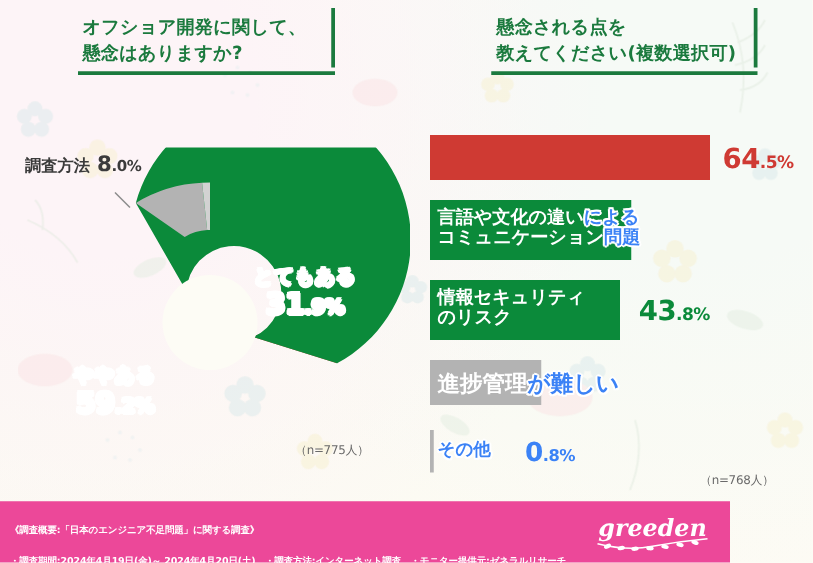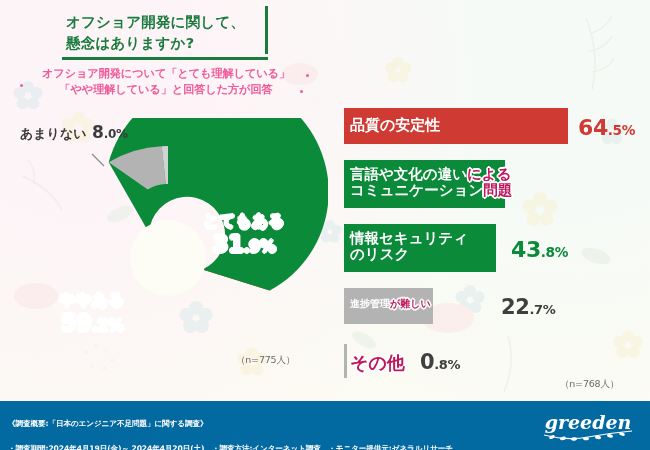--- a/index.html
+++ b/index.html
@@ -48,26 +48,26 @@
   .inlabel .pct{font-size:23px;display:block;letter-spacing:-.5px;line-height:1.05;}
   .inlabel .pct .dec{font-size:16px;}
   .nlabel{position:absolute;font-size:9.5px;color:#6a6a6a;z-index:4;letter-spacing:-.2px;}
 
   
   #bars{position:absolute;left:344px;top:104px;width:300px;height:278px;z-index:3;}
   .row{position:absolute;left:0;}
   .bar{position:absolute;left:0;top:0;}
   .rowtext{position:absolute;left:6px;font-weight:bold;white-space:nowrap;line-height:1.13;}
   .rowtext .in{color:#ffffff;}
-  .rowtext .out{color:#be185d;}
+  .rowtext .out{color:#3b82f6;}
   .rowval{position:absolute;font-weight:bold;letter-spacing:-.4px;white-space:nowrap;}
   .rowval .dec{font-size:.62em;}
 
   
-  #footer{position:absolute;left:0;bottom:0;width:650px;height:49px;background:#0369a1;z-index:6;}
+  #footer{position:absolute;left:0;bottom:0;width:584px;height:49px;background:#ec4899;z-index:6;}
   #footer .lines{position:absolute;left:8px;top:5px;color:#fff;font-size:7.6px;
     line-height:1.62;font-weight:bold;letter-spacing:-.1px;white-space:pre-line;}
   #logo{position:absolute;right:10px;top:9px;width:104px;height:32px;}
 </style>
 </head>
 <body>
 
 <div id="stage">
 
   <div class="bg-layer">
@@ -198,28 +198,29 @@
   </div>
 
   <div class="panel" style="left:62px;top:10px;width:206px;">
     <div class="head-title">オフショア開発に関して、
 懸念はありますか?</div>
     <div class="head-title-bar-holder" style="position:relative;">
       <div class="vbar" style="position:absolute;right:0;bottom:3px;height:48px;width:3.5px;background:#1b7a3e;"></div>
     </div>
     <div class="head-rule"></div>
   </div>
-  <div class="panel" style="left:14px;top:66px;width:304px;">
-    <div class="head-sub">オフショア開発について「とても理解している」
-「やや理解している」と回答した方が回答</div>
-    <span class="dot" style="left:6px;top:18px;"></span>
-    <span class="dot" style="left:292px;top:8px;"></span>
-    <span class="dot" style="left:286px;top:24px;"></span>
-  </div>
-
+
+  <div class="panel" style="left:393px;top:10px;width:213px;">
+    <div class="head-title">懸念される点を
+教えてください(複数選択可)</div>
+    <div style="position:relative;">
+      <div class="vbar" style="position:absolute;right:0;bottom:3px;height:48px;width:3.5px;background:#1b7a3e;"></div>
+    </div>
+    <div class="head-rule"></div>
+  </div>
 
   <div id="donut-wrap">
     <svg width="320" height="262" viewBox="0 0 320 262">
 
       <g stroke="#8c8c8c" stroke-width="1.2" fill="none">
         <path d="M118 18 L118 50"></path>
         <path d="M118 18 L132 18"></path>
         <path d="M96 48 L84 36"></path>
       </g>
 
@@ -228,44 +229,41 @@
       <path d="M261.67 172.59 A112 112 0 1 0 100.66 44.32 L141.13 114.90 A38 38 0 1 1 194.45 151.58 Z" fill="#0b8a3a"></path>
 
       <path d="M100.66 44.32 A112 112 0 0 1 153.68 28.19 L157.75 66.07 A38 38 0 0 0 139.77 71.54 Z" fill="#b3b3b3"></path>
 
       <path d="M153.68 28.19 A112 112 0 0 1 160 28 L160 66 A38 38 0 0 0 157.75 66.07 Z" fill="#d2d2d2"></path>
       <circle cx="160" cy="140" r="38" fill="#fdfcf5"></circle>
     </svg>
 
     
     <div class="donut-label" style="left:12px;top:4px;">
-      <span class="nm">あまりない</span>
+      <span class="nm">調査方法</span>
       <span class="pct"><span>8</span><span class="dec">.0%</span></span>
     </div>
 
     
     <div class="inlabel" id="lbl-totemo" style="left: 178px; top: 93px; width: 116px; text-shadow: rgb(255, 255, 255) 0px 0px 2px, rgb(255, 255, 255) 1.6px 0px 0px, rgb(255, 255, 255) -1.6px 0px 0px, rgb(255, 255, 255) 0px 1.6px 0px, rgb(255, 255, 255) 0px -1.6px 0px, rgb(255, 255, 255) 1.2px 1.2px 0px, rgb(255, 255, 255) -1.2px 1.2px 0px, rgb(255, 255, 255) 1.2px -1.2px 0px, rgb(255, 255, 255) -1.2px -1.2px 0px;">
       <span class="nm">とてもある</span>
       <span class="pct"><span>31</span><span class="dec">.9%</span></span>
     </div>
     <div class="inlabel" id="lbl-yaya" style="left: 26px; top: 172px; width: 116px; text-shadow: rgb(255, 255, 255) 0px 0px 2px, rgb(255, 255, 255) 1.6px 0px 0px, rgb(255, 255, 255) -1.6px 0px 0px, rgb(255, 255, 255) 0px 1.6px 0px, rgb(255, 255, 255) 0px -1.6px 0px, rgb(255, 255, 255) 1.2px 1.2px 0px, rgb(255, 255, 255) -1.2px 1.2px 0px, rgb(255, 255, 255) 1.2px -1.2px 0px, rgb(255, 255, 255) -1.2px -1.2px 0px;">
       <span class="nm">ややある</span>
       <span class="pct"><span>59</span><span class="dec">.2%</span></span>
     </div>
 
     <div class="nlabel" style="left:228px;top:236px;">（n=775人）</div>
   </div>
 
   <div id="bars">
 
     <div class="row" style="top:4px;height:40px;width:300px;">
       <div class="bar" style="width:224px;height:36px;background:#cf3a33;"></div>
-      <div class="rowtext" style="top:9px;font-size:15px;">
-        <span class="in" style="text-shadow: none;">品質の安定性</span>
-      </div>
       <div class="rowval" style="left:234px;top:7px;font-size:22px;color:#cf3a33;">
         <span>64</span><span class="dec">.5%</span>
       </div>
     </div>
 
     <div class="row" style="top:56px;height:52px;width:300px;">
       <div class="bar" style="width:161px;height:48px;background:#0b8a3a;"></div>
       <div class="rowtext" style="top:6px;font-size:14.5px;">
         <span class="in" style="text-shadow: none;">言語や文化の違い</span><span class="out" style="text-shadow: rgb(255, 255, 255) 0px 0px 2px, rgb(255, 255, 255) 1.6px 0px 0px, rgb(255, 255, 255) -1.6px 0px 0px, rgb(255, 255, 255) 0px 1.6px 0px, rgb(255, 255, 255) 0px -1.6px 0px, rgb(255, 255, 255) 1.2px 1.2px 0px, rgb(255, 255, 255) -1.2px 1.2px 0px, rgb(255, 255, 255) 1.2px -1.2px 0px, rgb(255, 255, 255) -1.2px -1.2px 0px;">による</span><br>
         <span class="in" style="text-shadow: none;">コミュニケーション</span><span class="out" style="text-shadow: rgb(255, 255, 255) 0px 0px 2px, rgb(255, 255, 255) 1.6px 0px 0px, rgb(255, 255, 255) -1.6px 0px 0px, rgb(255, 255, 255) 0px 1.6px 0px, rgb(255, 255, 255) 0px -1.6px 0px, rgb(255, 255, 255) 1.2px 1.2px 0px, rgb(255, 255, 255) -1.2px 1.2px 0px, rgb(255, 255, 255) 1.2px -1.2px 0px, rgb(255, 255, 255) -1.2px -1.2px 0px;">問題</span>
@@ -278,34 +276,31 @@
         <span class="in" style="text-shadow: none; margin-top: 24px;">情報セキュリティ</span><br>
         <span class="in" style="text-shadow: none;">のリスク</span>
       </div>
       <div class="rowval" style="left:167px;top:13px;font-size:22px;color:#0b8a3a;">
         <span>43</span><span class="dec">.8%</span>
       </div>
     </div>
 
     <div class="row" style="top:184px;height:40px;width:300px;">
       <div class="bar" style="width:89px;height:36px;background:#b3b3b3;"></div>
-      <div class="rowtext" style="top:10px;font-size:10px;">
+      <div class="rowtext" style="top:10px;font-size:18px;">
         <span class="in" style="text-shadow: none;">進捗管理</span><span class="out" style="text-shadow: rgb(255, 255, 255) 0px 0px 2px, rgb(255, 255, 255) 1.6px 0px 0px, rgb(255, 255, 255) -1.6px 0px 0px, rgb(255, 255, 255) 0px 1.6px 0px, rgb(255, 255, 255) 0px -1.6px 0px, rgb(255, 255, 255) 1.2px 1.2px 0px, rgb(255, 255, 255) -1.2px 1.2px 0px, rgb(255, 255, 255) 1.2px -1.2px 0px, rgb(255, 255, 255) -1.2px -1.2px 0px;">が難しい</span>
-      </div>
-      <div class="rowval" style="left:157px;top:7px;font-size:21px;color:#3f3f3f;">
-        <span>22</span><span class="dec">.7%</span>
       </div>
     </div>
 
     <div class="row" style="top:240px;height:36px;width:300px;">
       <div class="bar" style="width:3px;height:34px;background:#b3b3b3;"></div>
-      <div class="rowtext" style="top:9px;font-size:18px;">
+      <div class="rowtext" style="top:9px;font-size:14px;">
         <span class="out" style="text-shadow: rgb(255, 255, 255) 0px 0px 2px, rgb(255, 255, 255) 1.6px 0px 0px, rgb(255, 255, 255) -1.6px 0px 0px, rgb(255, 255, 255) 0px 1.6px 0px, rgb(255, 255, 255) 0px -1.6px 0px, rgb(255, 255, 255) 1.2px 1.2px 0px, rgb(255, 255, 255) -1.2px 1.2px 0px, rgb(255, 255, 255) 1.2px -1.2px 0px, rgb(255, 255, 255) -1.2px -1.2px 0px;">その他</span>
       </div>
-      <div class="rowval" style="left:76px;top:6px;font-size:21px;color:#404040;">
+      <div class="rowval" style="left:76px;top:6px;font-size:21px;color:#3b82f6;">
         <span>0</span><span class="dec">.8%</span>
       </div>
     </div>
 
     <div class="nlabel" style="left:216px;top:274px;">（n=768人）</div>
   </div>
 
   <div id="footer">
     <div class="lines">
       <div>《調査概要:「日本のエンジニア不足問題」に関する調査》</div>

